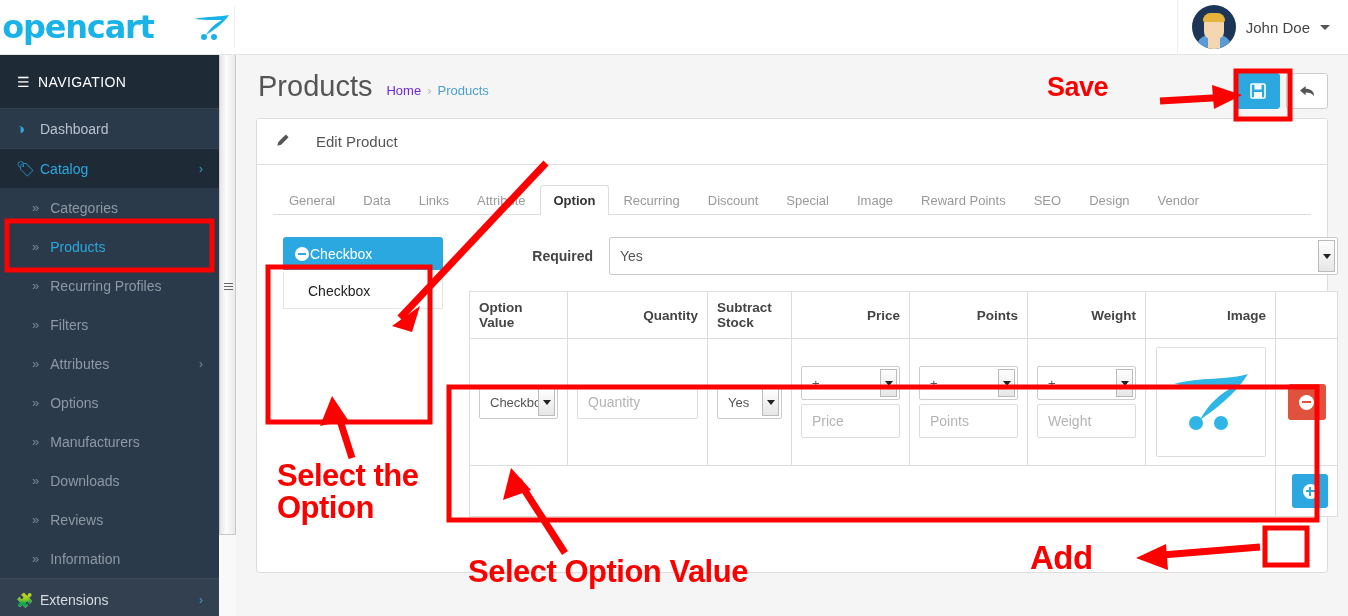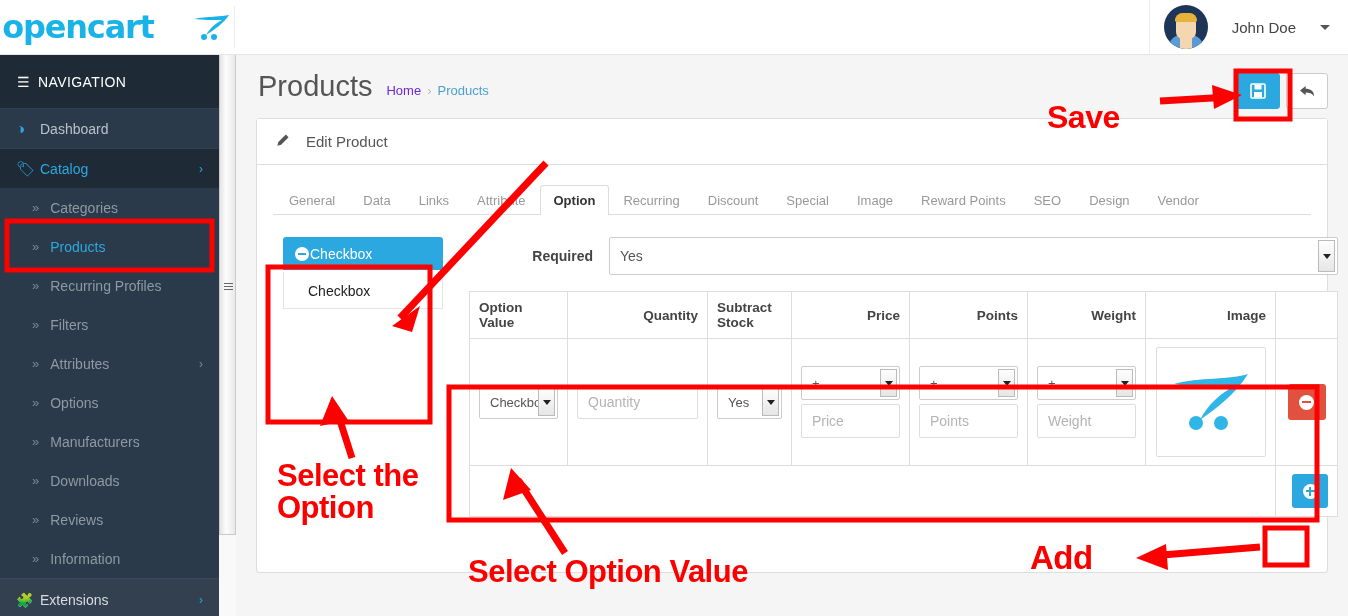--- a/index.html
+++ b/index.html
@@ -24,21 +24,21 @@
     border-right: 1px solid #eee;
     gap: 33px;
   }
   .brand-text {
     font-size: 32px; font-weight: bold; color: #1ab3e8;
     letter-spacing: -1.2px; font-family: "DejaVu Sans", sans-serif;
   }
   .brand-cart { margin-left: 5px; position: relative; width: 40px; height: 28px; }
   .topbar-spacer { flex: 1; }
   .user-block {
-    display: flex; align-items: center; gap: 24px;
+    display: flex; align-items: center; gap: 10px;
     height: 55px; padding: 0 18px 0 14px;
     border-left: 1px solid #eee;
   }
   .avatar {
     width: 44px; height: 44px; border-radius: 50%;
     background: #1d3557; overflow: hidden; position: relative;
     flex-shrink: 0;
   }
   .avatar .head { position:absolute; width:20px; height:24px; background:#f4d6b0; left:12px; top:10px; border-radius:8px 8px 7px 7px; }
   .avatar .hair { position:absolute; width:22px; height:9px; background:#e8b33c; left:11px; top:8px; border-radius:9px 9px 2px 2px; }
@@ -123,21 +123,21 @@
     width: 42px; height: 36px; background: #fff; border: 1px solid #ccc;
     border-radius: 3px; display: flex; align-items: center; justify-content: center;
     color: #555; font-size: 16px; margin-left: 6px;
   }
 
   .panel {
     margin: 0 20px; background: #fff; border: 1px solid #ddd; border-radius: 3px;
     height: 455px;
   }
   .panel-head {
-    height: 46px; display: flex; align-items: center; gap: 16px;
+    height: 46px; display: flex; align-items: center; gap: 26px;
     padding: 0 18px; border-bottom: 1px solid #ddd; font-size: 15px; color: #555;
     background: #fff;
   }
   .panel-body { padding: 14px 16px 0 16px; }
 
   .tabs {
     display: flex; align-items: flex-end; border-bottom: 1px solid #ddd;
     height: 36px; padding-left: 2px;
   }
   .tab {
@@ -562,21 +562,21 @@
         <polygon points="511,468 503,500 531,490" fill="#fd0000"></polygon>
       </g>
 
       <g>
         <line x1="1260" y1="547" x2="1150" y2="556" stroke="#fd0000" stroke-width="7"></line>
         <polygon points="1136,558 1168,570 1166,544" fill="#fd0000"></polygon>
       </g>
     </svg>
 
 
-    <div class="anno-text" style="left:1047px; top:101px; font-size:32px;">Save</div>
+    <div class="anno-text" style="left:1047px; top:74px; font-size:27px;">Save</div>
 
     <div class="anno-text" style="left:277px; top:460px; font-size:31px; line-height:1.02;">Select the
 Option</div>
 
     <div class="anno-text" style="left:468px; top:556px; font-size:31px;">Select Option Value</div>
 
     <div class="anno-text" style="left:1030px; top:541px; font-size:33px;">Add</div>
   </div>
 
 </div>

